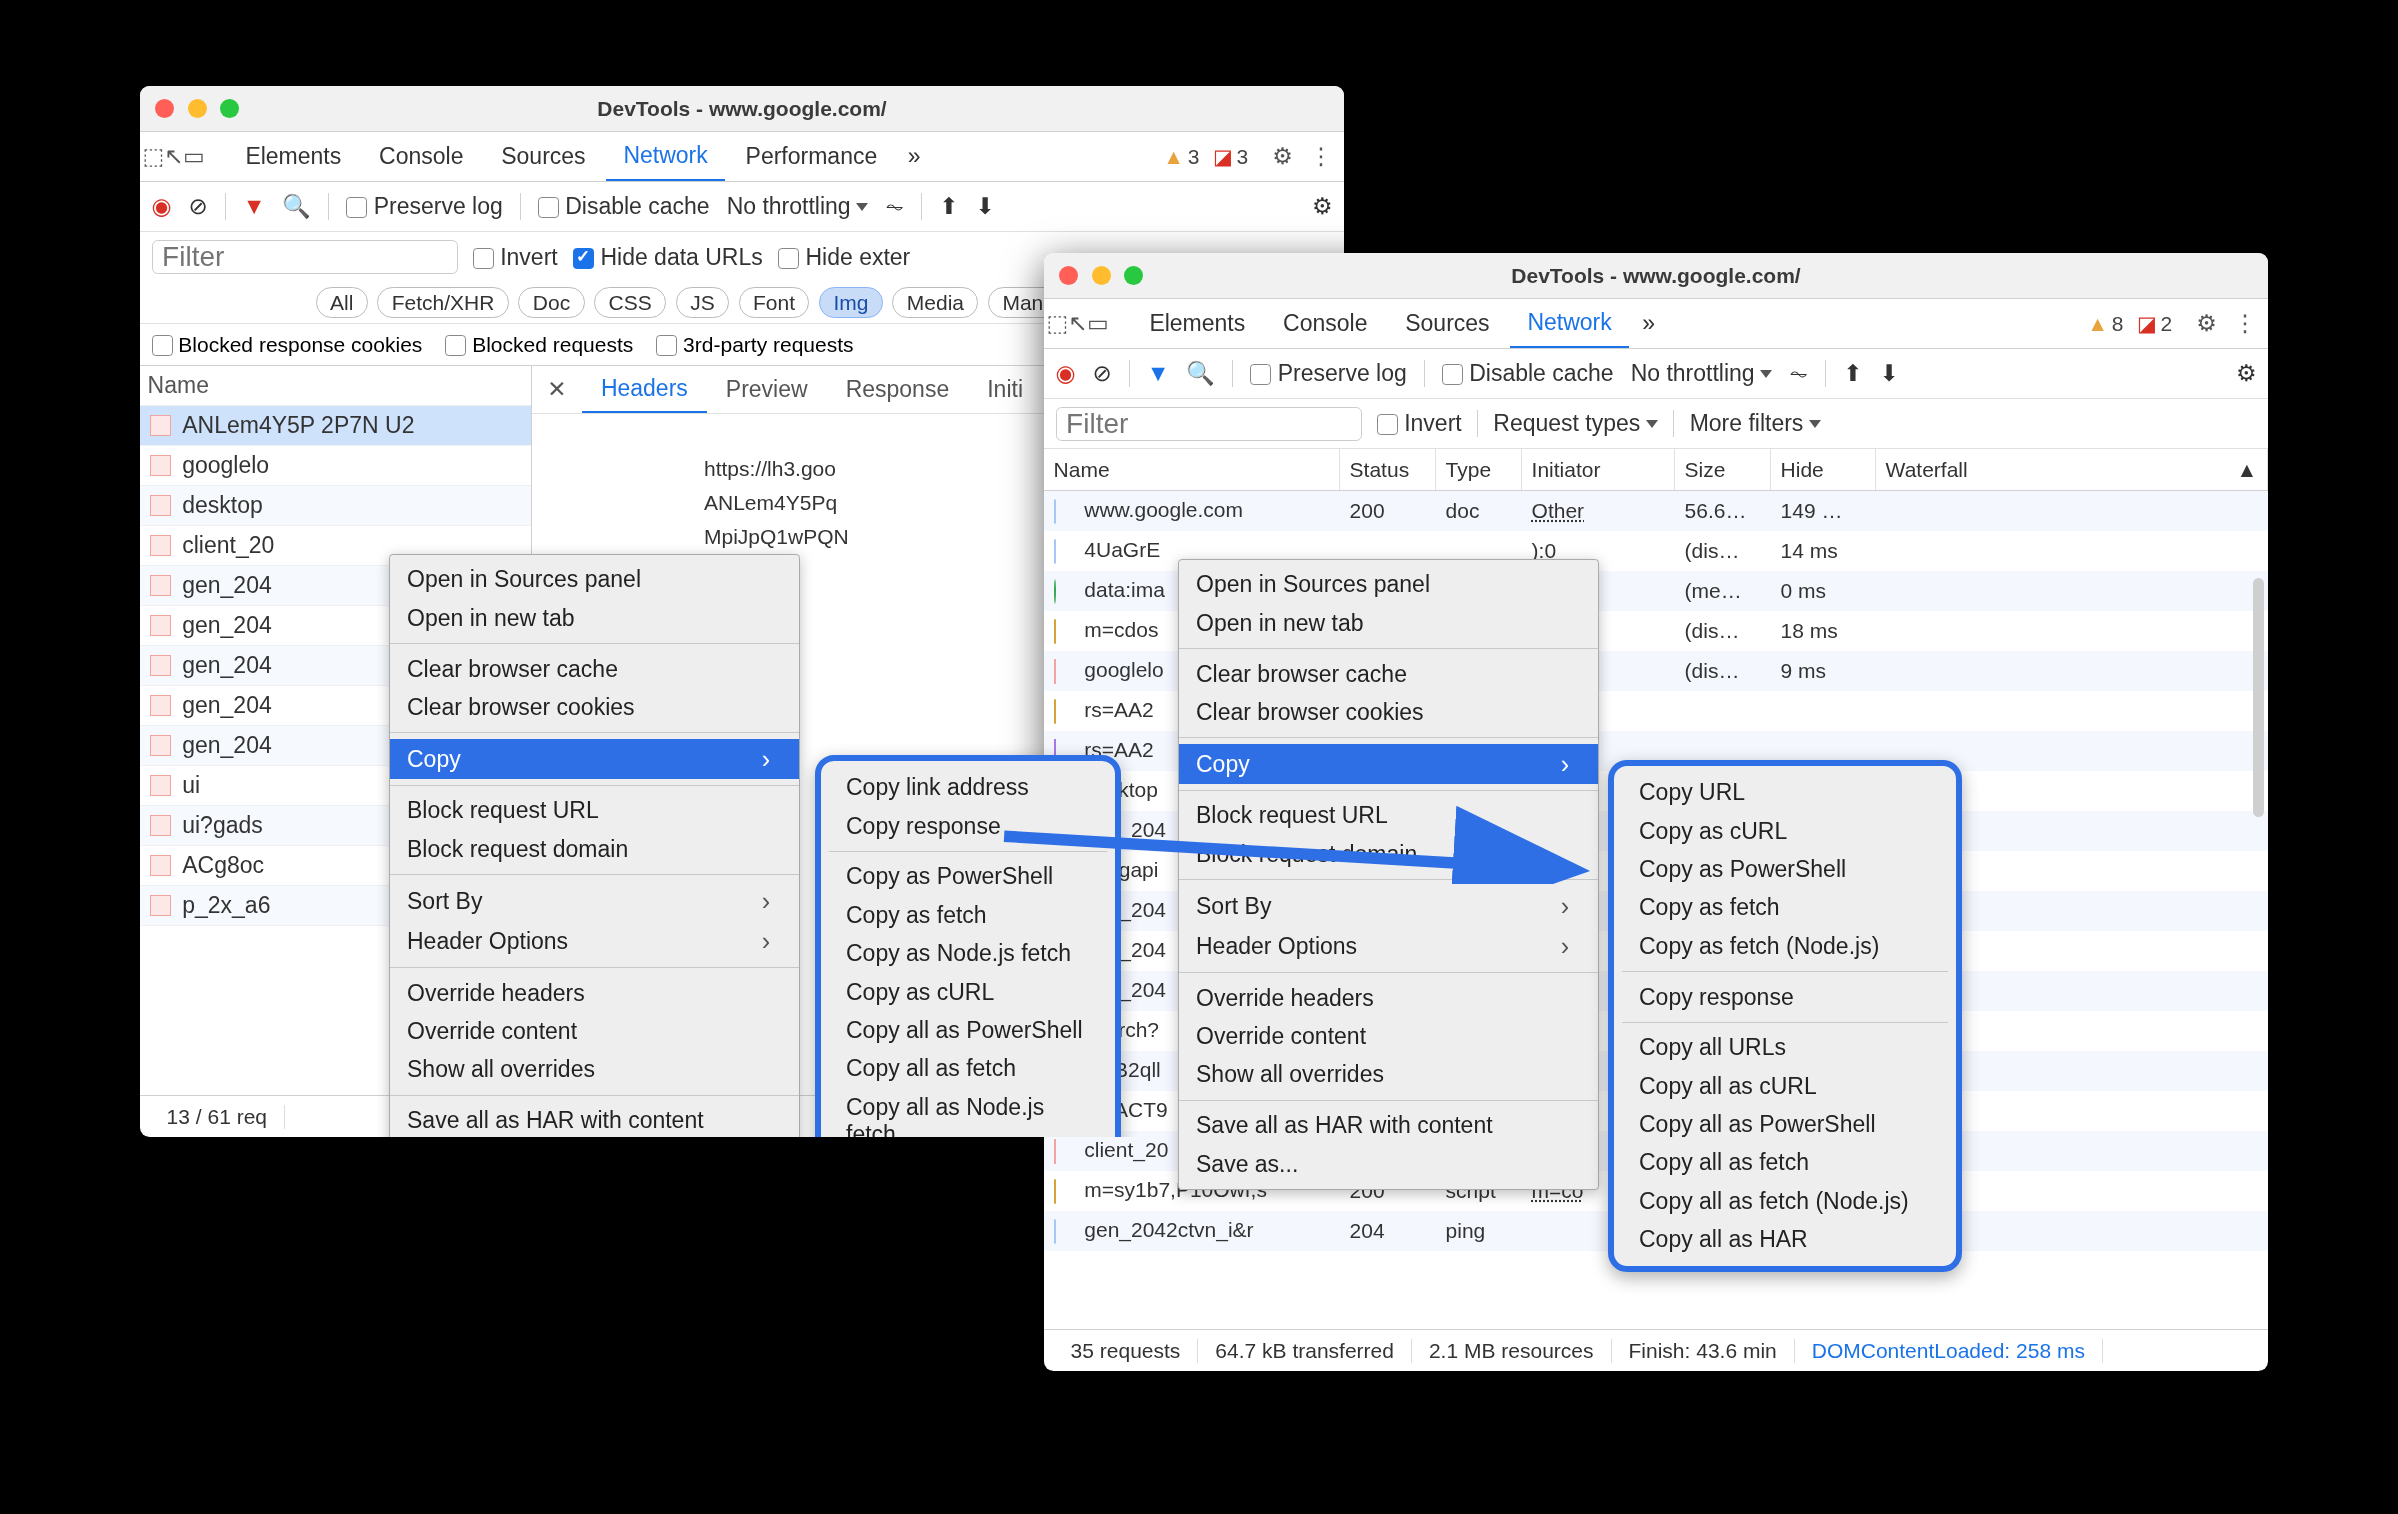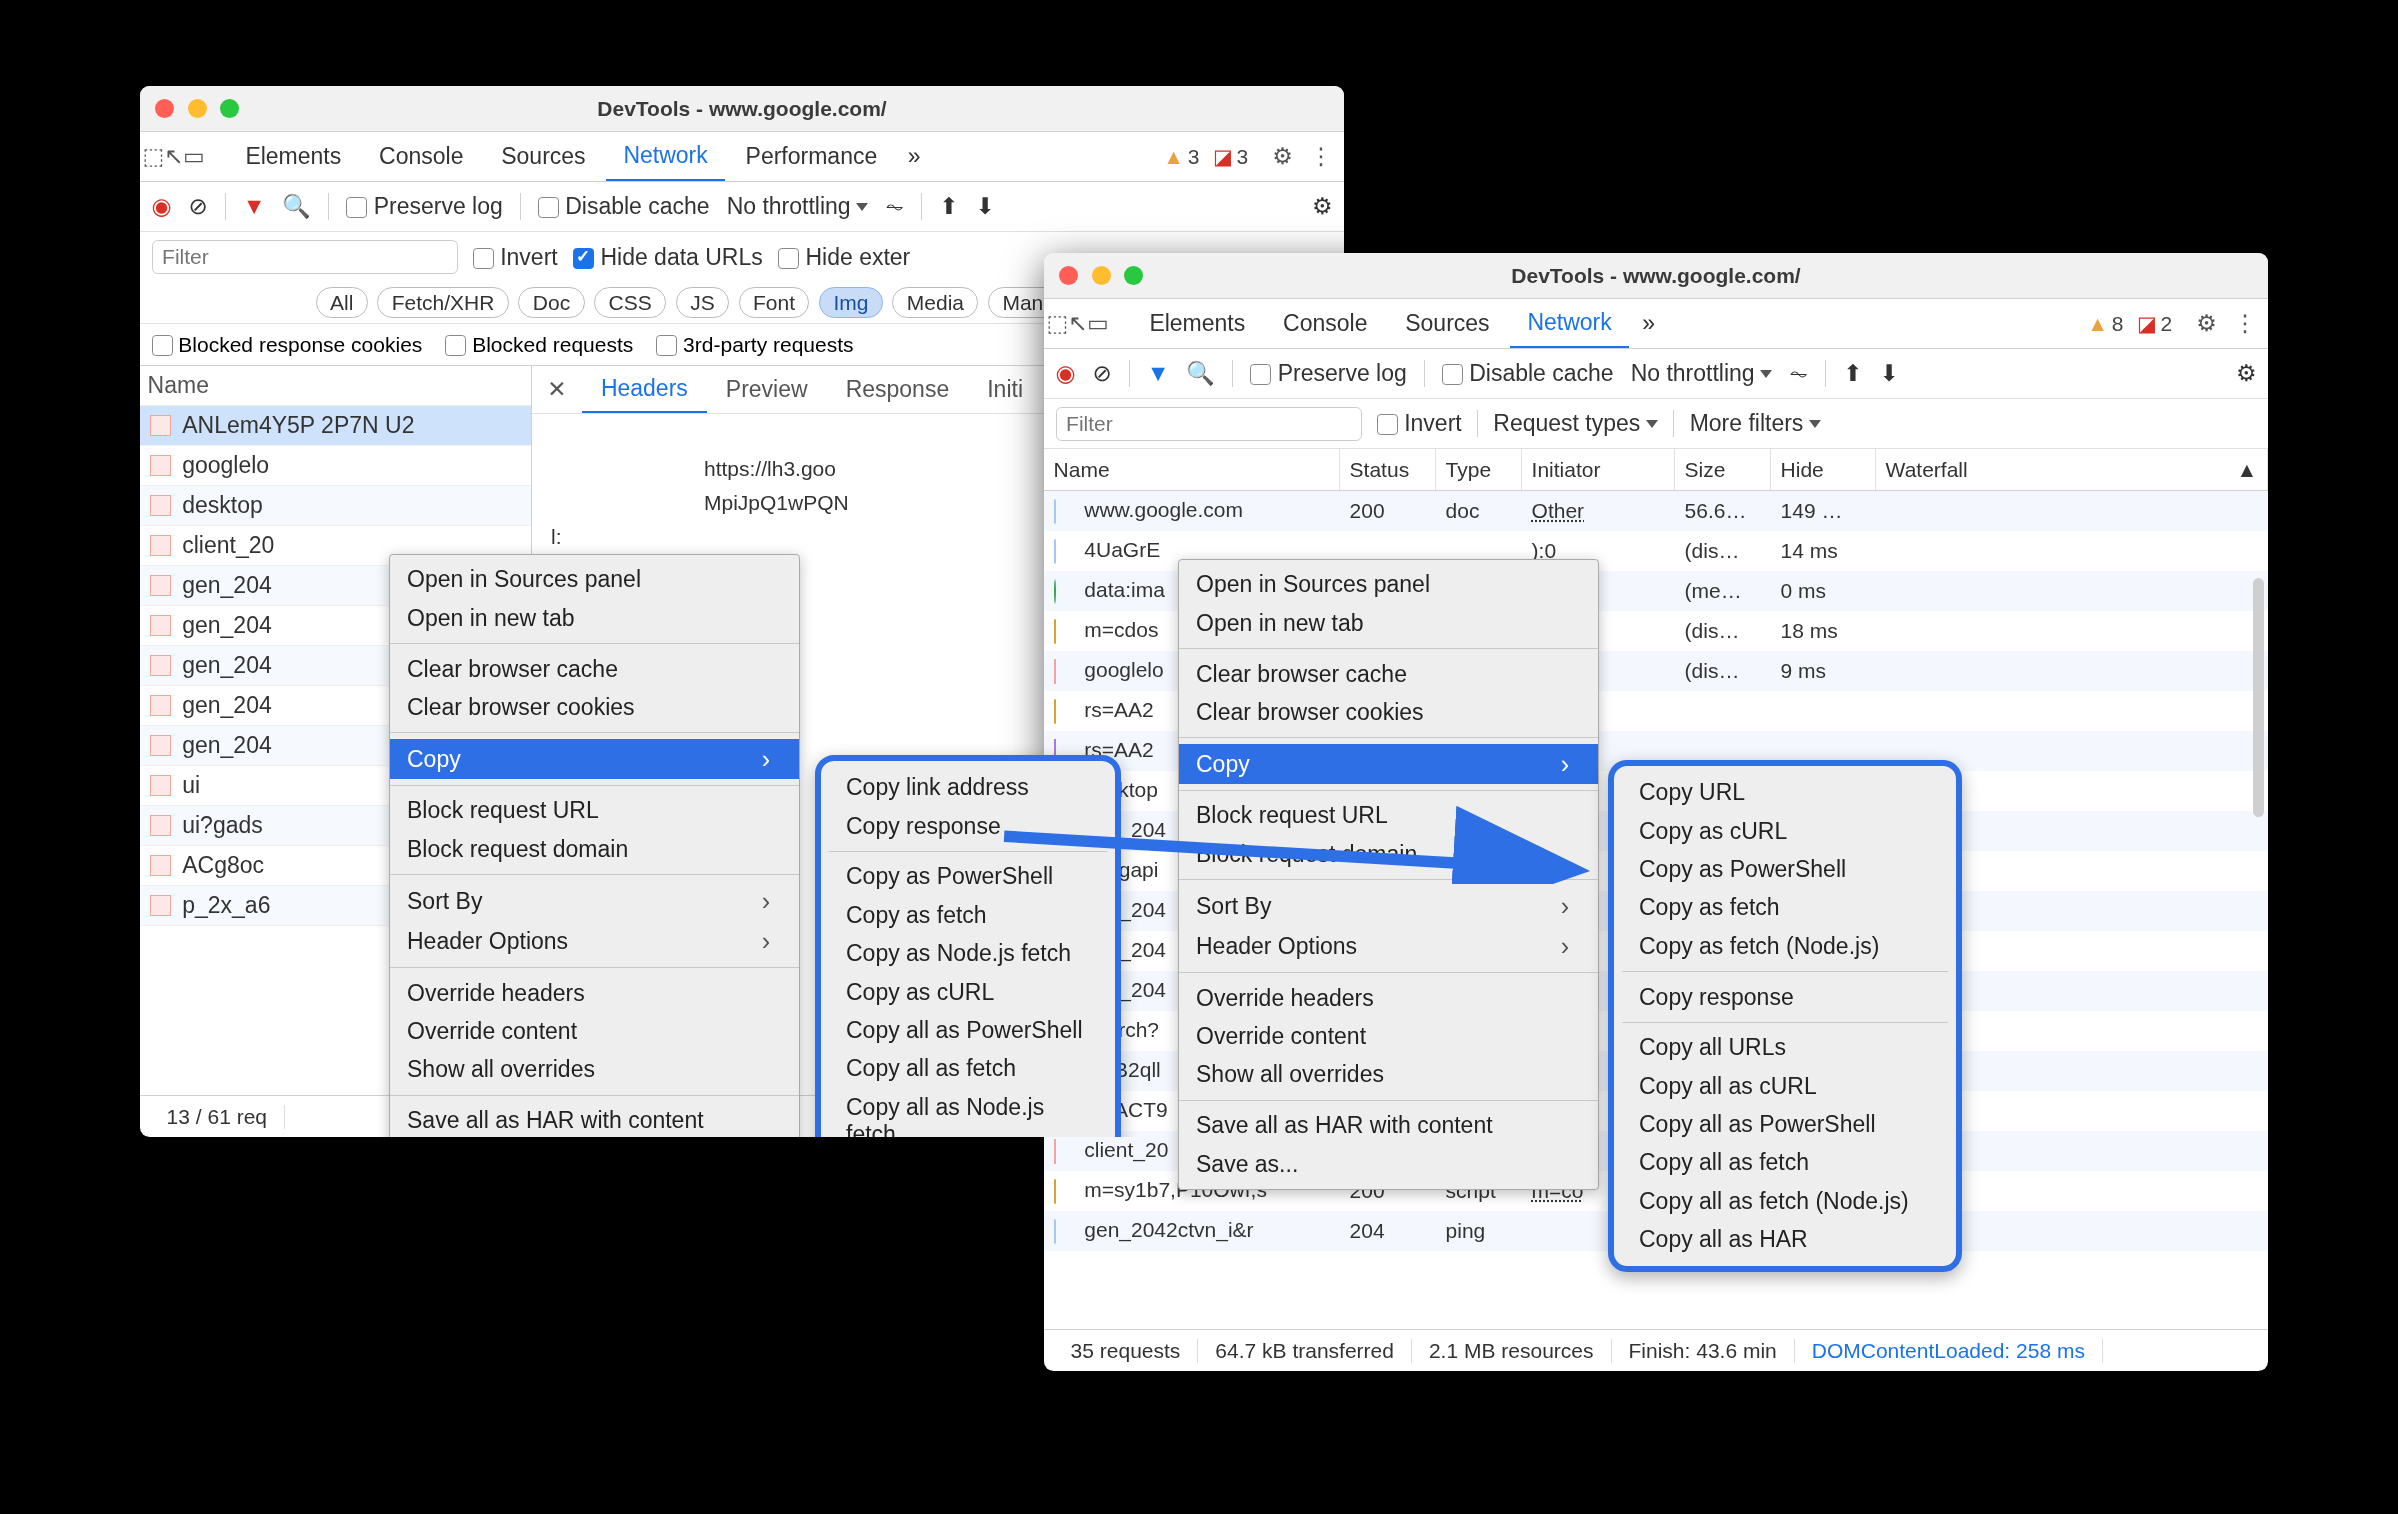--- a/index.html
+++ b/index.html
@@ -26,21 +26,21 @@
 
 .toolbar { display:flex; align-items:center; height:50px; border-bottom:1px solid #e0e0e0; padding:0 11.5px; gap:17px; font-size:23px; color:#333; }
 .toolbar .sep { width:1px; height:27px; background:#d0d0d0; }
 .checkbox { width:21px; height:21px; border:1.9px solid #888; border-radius:3.8px; display:inline-block; vertical-align:middle; }
 .checkbox.checked { background:#1a73e8; border-color:#1a73e8; position:relative; }
 .checkbox.checked::after { content:"✓"; color:#fff; position:absolute; left:1.9px; top:-2.9px; font-size:17px; font-weight:bold; }
 .select { display:inline-flex; align-items:center; gap:5.7px; }
 .tri-down { width:0; height:0; border-left:6.7px solid transparent; border-right:6.7px solid transparent; border-top:8.6px solid #555; }
 
 .filterbar { display:flex; align-items:center; height:50px; padding:0 11.5px; gap:15.3px; font-size:23px; color:#333; }
-.filterinput { border:1px solid #ccc; border-radius:5.7px; height:34px; padding:0 9.6px; font-size:21px; color:#888; width:306px; }
+.filterinput { border:1px solid #ccc; border-radius:5.7px; height:34px; padding:0 9.6px; font-size:28px; color:#888; width:306px; }
 .pillbtn { border:1px solid #bbb; border-radius:15.3px; padding:2.9px 13.4px; font-size:21px; color:#333; }
 .pillbtn.active { background:#c8dcf7; border-color:#8ab4f8; color:#174ea6; }
 .filterrow2 { display:flex; align-items:center; height:42px; padding:0 11.5px; gap:9.6px; font-size:21px; border-bottom:1px solid #e0e0e0; flex-wrap:wrap;justify-content:center; }
 .filterrow3 { display:flex; align-items:center; height:42px; padding:0 11.5px; gap:23px; font-size:21px; border-bottom:1px solid #d0d0d0; }
 
 .detail-tabs { display:flex; align-items:center; height:48px; border-bottom:1px solid #e0e0e0; font-size:23px; color:#555; }
 .detail-tabs .close-x { padding:0 15.3px; color:#555; cursor:pointer; }
 .detail-tabs .dt { padding:0 19px; height:100%; display:flex; align-items:center; }
 .detail-tabs .dt.active { color:#1a73e8; border-bottom:2.9px solid #1a73e8; }
 .row { display:flex; align-items:center; height:40px; padding:0 7.6px; font-size:23px; color:#333; border-bottom:1px solid #f0f0f0; }
@@ -254,20 +254,21 @@
     <div style="flex:1; overflow:hidden">
       <div class="detail-tabs">
         <span class="close-x">✕</span>
         <div class="dt active">Headers</div>
         <div class="dt">Preview</div>
         <div class="dt">Response</div>
         <div class="dt">Initi</div>
       </div>
       <div style="padding:38px 19px 0 172px; font-size:21px; color:#333; line-height:34px;">
         <div>https://lh3.goo</div>
+        <div>ANLem4Y5Pq</div>
         <div>MpiJpQ1wPQN</div>
         <div style="margin-left:-172px; padding-left:19px;"><span>l:</span></div>
         <div>GET</div>
       </div>
     </div>
   </div>
 
   <div class="statusbar">
     <span class="seg">13 / 61 req</span>
   </div>

